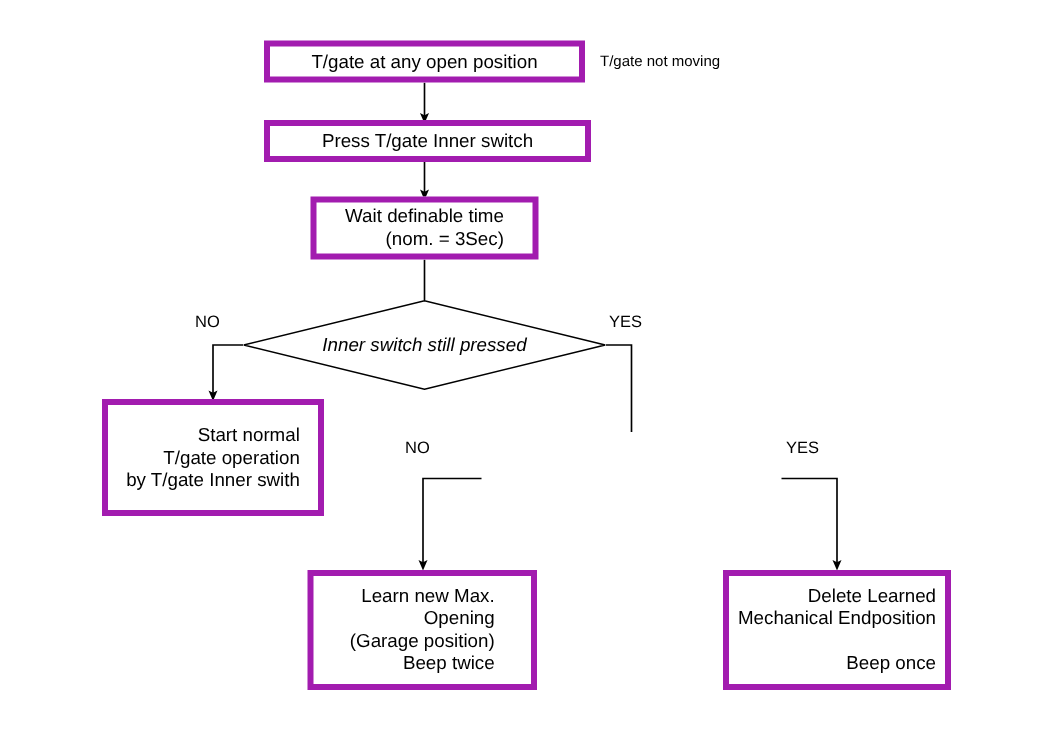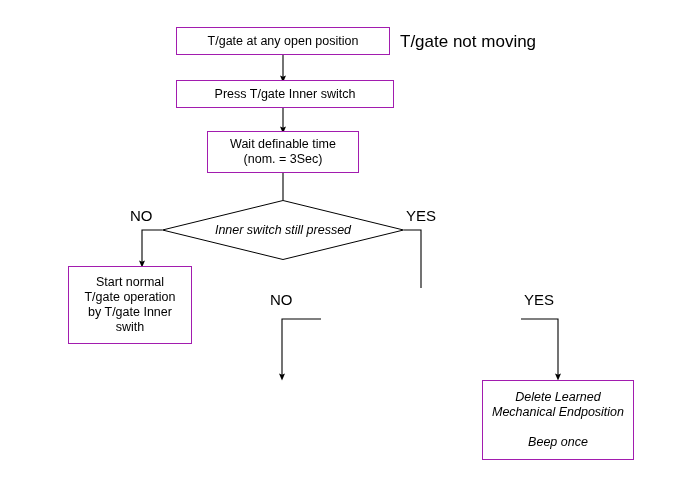--- a/index.html
+++ b/index.html
@@ -26,26 +26,27 @@
   }
   .node {
     position: absolute;
     box-sizing: border-box;
     display: flex;
     align-items: center;
     justify-content: center;
     text-align: center;
   }
   .box {
-    border: 1px solid #a21caf;
+    border: 4px solid #a21caf;
     background: #ffffff;
     color: #000000;
     font-size: 12.5px;
     line-height: 15px;
     padding: 2px 4px;
+    text-align: right;
   }
   .box .lines {
     white-space: pre-line;
   }
   .diamond-wrap {
     position: absolute;
   }
   .diamond-wrap svg {
     position: absolute;
     left: 0;
@@ -61,28 +62,28 @@
     align-items: center;
     justify-content: center;
     font-size: 12.5px;
     line-height: 15px;
     color: #000000;
     text-align: center;
     font-style: italic;
   }
   .free-label {
     position: absolute;
-    font-size: 17px;
+    font-size: 10px;
     line-height: 15px;
     color: #000000;
     white-space: nowrap;
   }
   .branch-label {
     position: absolute;
-    font-size: 15px;
+    font-size: 11px;
     line-height: 15px;
     color: #000000;
     white-space: nowrap;
   }
 </style>
 </head>
 <body>
 
 <div id="stage">
 
@@ -128,28 +129,34 @@
 
   <div class="node box" id="n-press" style="left: 176px; top: 80px; width: 218px; height: 28px;">
     <span class="lines">Press T/gate Inner switch</span>
   </div>
 
   <div class="node box" id="n-wait" style="left: 207px; top: 131px; width: 152px; height: 42px;">
     <span class="lines">Wait definable time
 (nom. = 3Sec)</span>
   </div>
 
-  <div class="node box" id="n-startnormal" style="left: 68px; top: 266px; width: 124px; height: 78px;">
+  <div class="node box" id="n-startnormal" style="left: 68px; top: 266px; width: 148px; height: 78px;">
     <span class="lines">Start normal
 T/gate operation
 by T/gate Inner swith</span>
   </div>
 
+  <div class="node box" id="n-learn" style="left: 205px; top: 380px; width: 153px; height: 80px;">
+    <span class="lines">Learn new Max.
+Opening
+(Garage position)
+Beep twice</span>
+  </div>
 
-  <div class="node box" id="n-delete" style="left: 482px; top: 380px; width: 152px; height: 80px; font-style: italic;">
+  <div class="node box" id="n-delete" style="left: 482px; top: 380px; width: 152px; height: 80px;">
     <span class="lines">Delete Learned
 Mechanical Endposition
 
 Beep once</span>
   </div>
 
   <div class="diamond-wrap" id="d-inner" style="left: 162px; top: 200px; width: 242px; height: 60px;">
     <svg width="242" height="60" viewBox="0 0 242 60" xmlns="http://www.w3.org/2000/svg">
       <polygon points="0.5,30 121,0.5 241.5,30 121,59.5" fill="#ffffff" stroke="#000000" stroke-width="1"></polygon>
     </svg>

